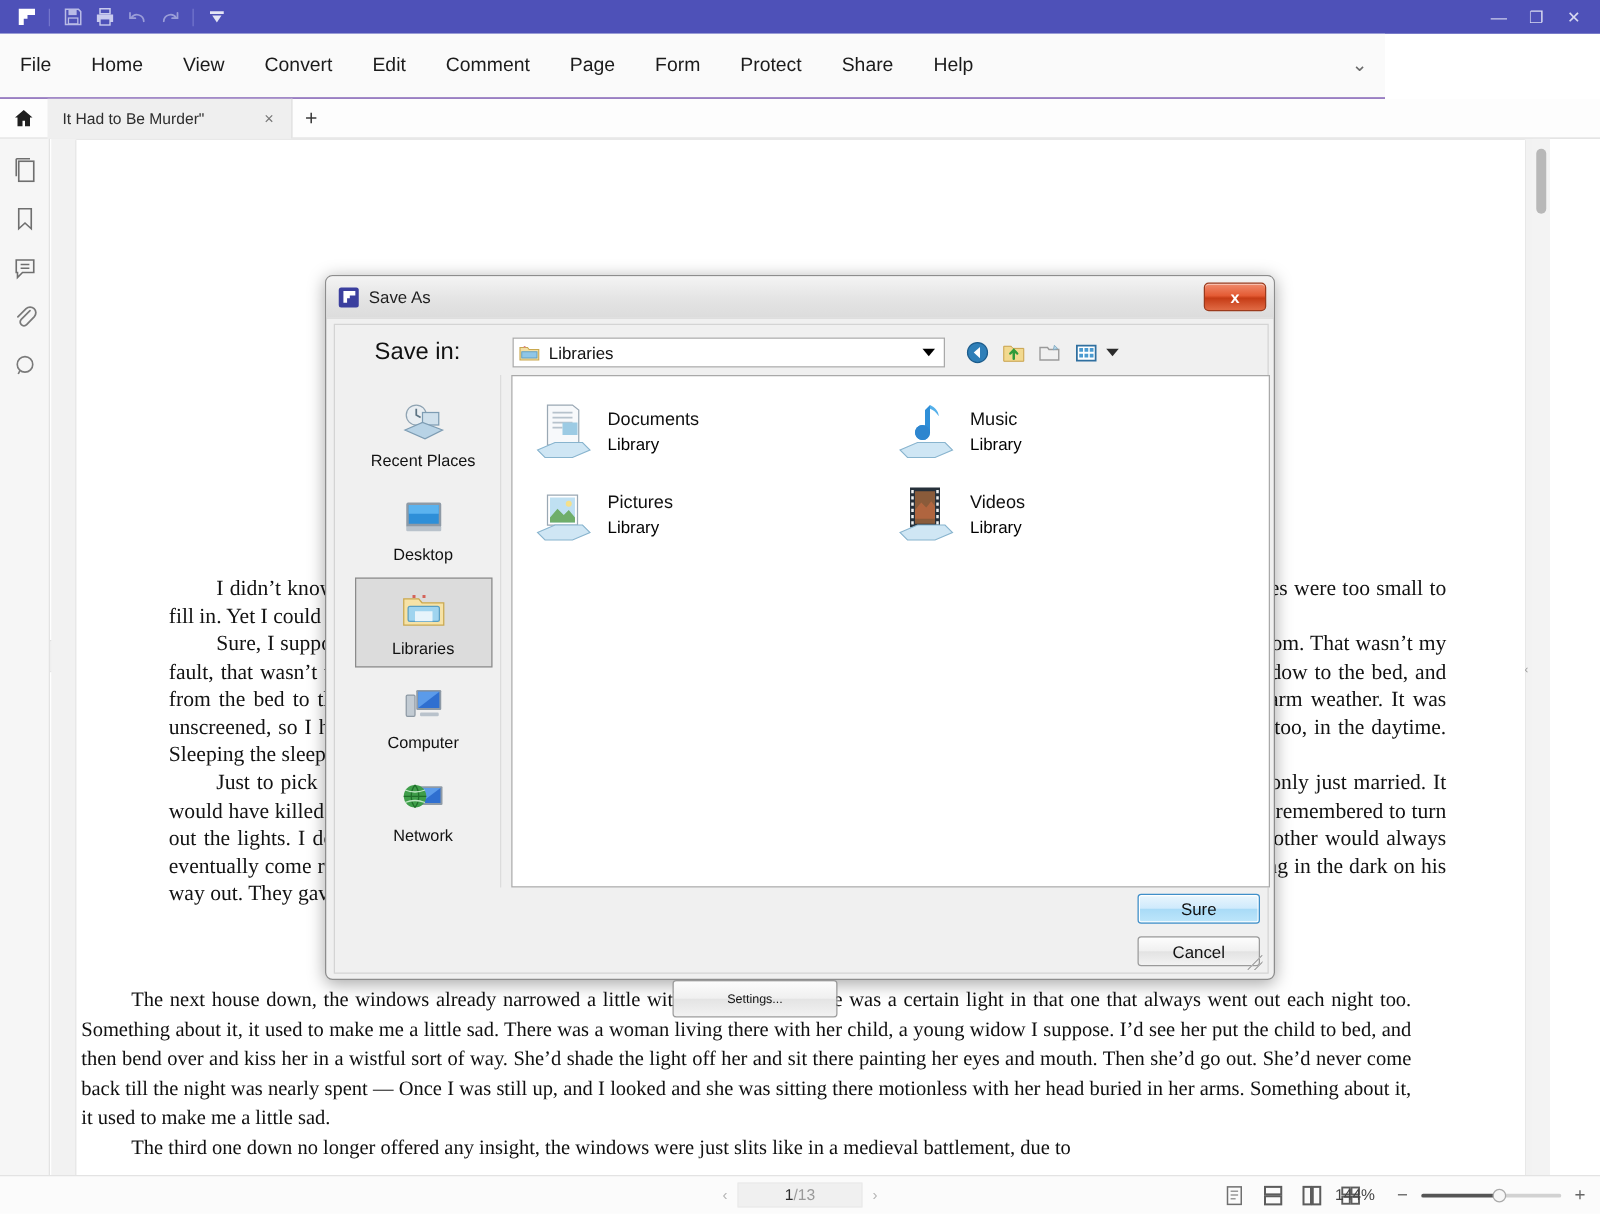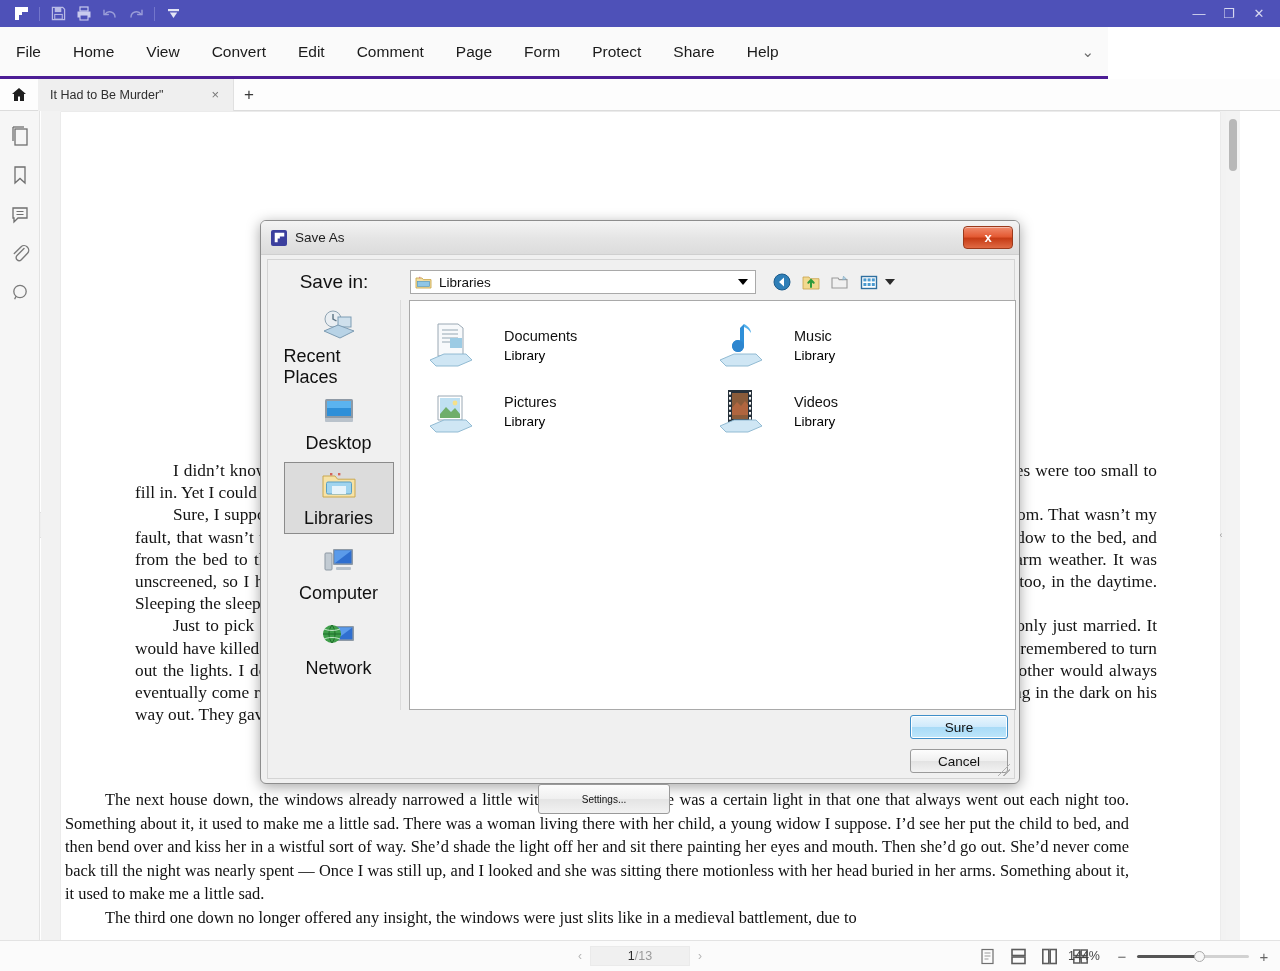--- a/index.html
+++ b/index.html
@@ -32,21 +32,21 @@
     display: flex; align-items: center; gap: 0;
   }
   .win-btn {
     width: 30px; height: 27px; display: flex; align-items: center; justify-content: center;
     color: #d7d8f0; font-size: 13px;
   }
 
   
   .menubar {
     position: absolute; left: 0; top: 27px; width: 1108px; height: 52px;
-    background: #fafafa; border-bottom: 3px solid #4c1d95;
+    background: #fafafa; border-bottom: 1px solid #4c1d95;
     display: flex; align-items: center;
   }
   .menu-item {
     font-size: 15.5px; color: #1b1b1b; padding: 0 16px; line-height: 52px;
     white-space: nowrap;
   }
   .menu-collapse {
     position: absolute; right: 14px; top: 16px; color: #6b6b6b; font-size: 15px;
   }
 
@@ -208,33 +208,33 @@
   .placesbar {
     position: absolute; left: 9px; top: 40px; width: 124px; height: 410px;
     background: #f0f0f0; border-right: 1px solid #dcdcdc;
     display: flex; flex-direction: column; align-items: center; padding-top: 12px;
   }
   .place {
     width: 110px; height: 72px; display: flex; flex-direction: column;
     align-items: center; justify-content: center; gap: 4px; margin-bottom: 3px;
   }
   .place.selected { background: #dcdcdc; border: 1px solid #8b8b8b; }
-  .place-label { font-size: 18px; color: #111; }
+  .place-label { font-size: 13px; color: #111; }
   .place-ico { width: 40px; height: 36px; display: flex; align-items: center; justify-content: center; }
 
   
   .filelist {
     position: absolute; left: 141px; top: 40px; width: 607px; height: 410px;
     background: #ffffff; border: 1px solid #a9a9a9;
     padding: 12px 0 0 6px;
   }
   .file-grid { display: flex; flex-wrap: wrap; }
   .file-item { width: 290px; height: 66px; display: flex; align-items: center; padding-left: 6px; }
   .file-ico { width: 58px; height: 58px; display: flex; align-items: center; justify-content: center; }
-  .file-texts { display: flex; flex-direction: column; margin-left: 24px; }
+  .file-texts { display: flex; flex-direction: column; margin-left: 6px; }
   .file-name { font-size: 14.5px; color: #101010; line-height: 19px; }
   .file-sub { font-size: 13.5px; color: #000000; line-height: 19px; }
 
   
   .fields { position: absolute; left: 0; top: 458px; width: 748px; height: 60px; }
   .field-row { display: flex; align-items: center; height: 30px; }
   .field-label { width: 142px; text-align: left; padding-left: 4px; font-size: 13.5px; color: #111; }
   .field-combo {
     width: 320px; height: 24px; border: 1px solid #a0a0a0; position: relative;
     display: flex; align-items: center; padding-left: 6px;

